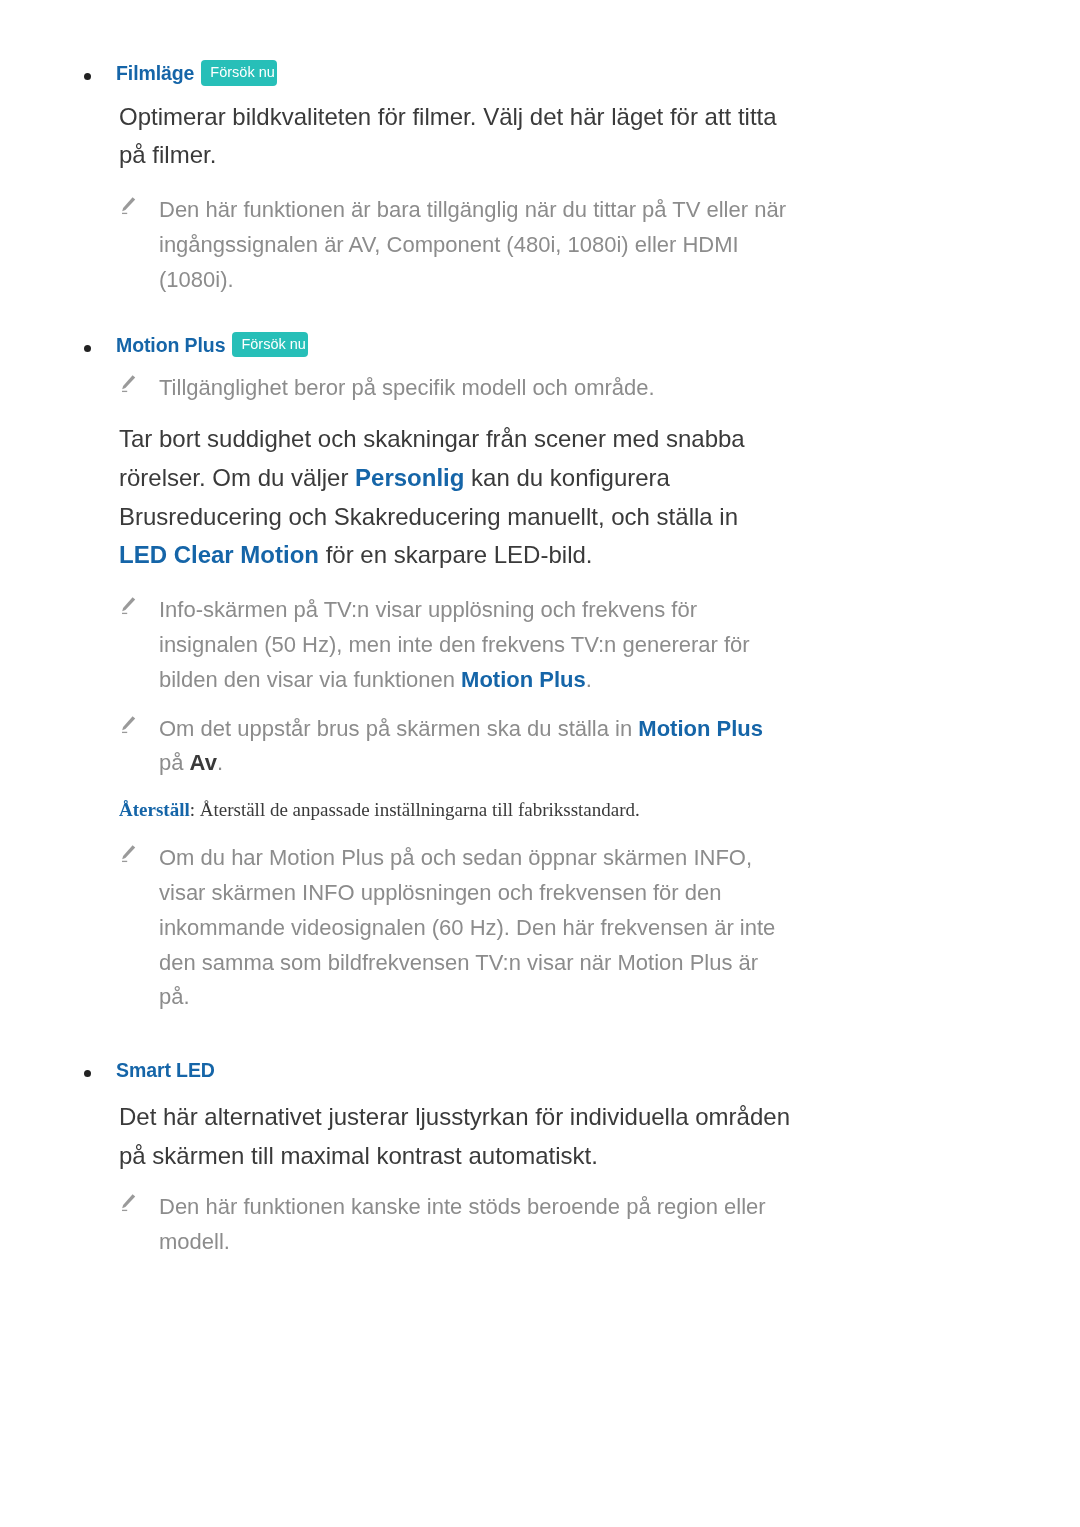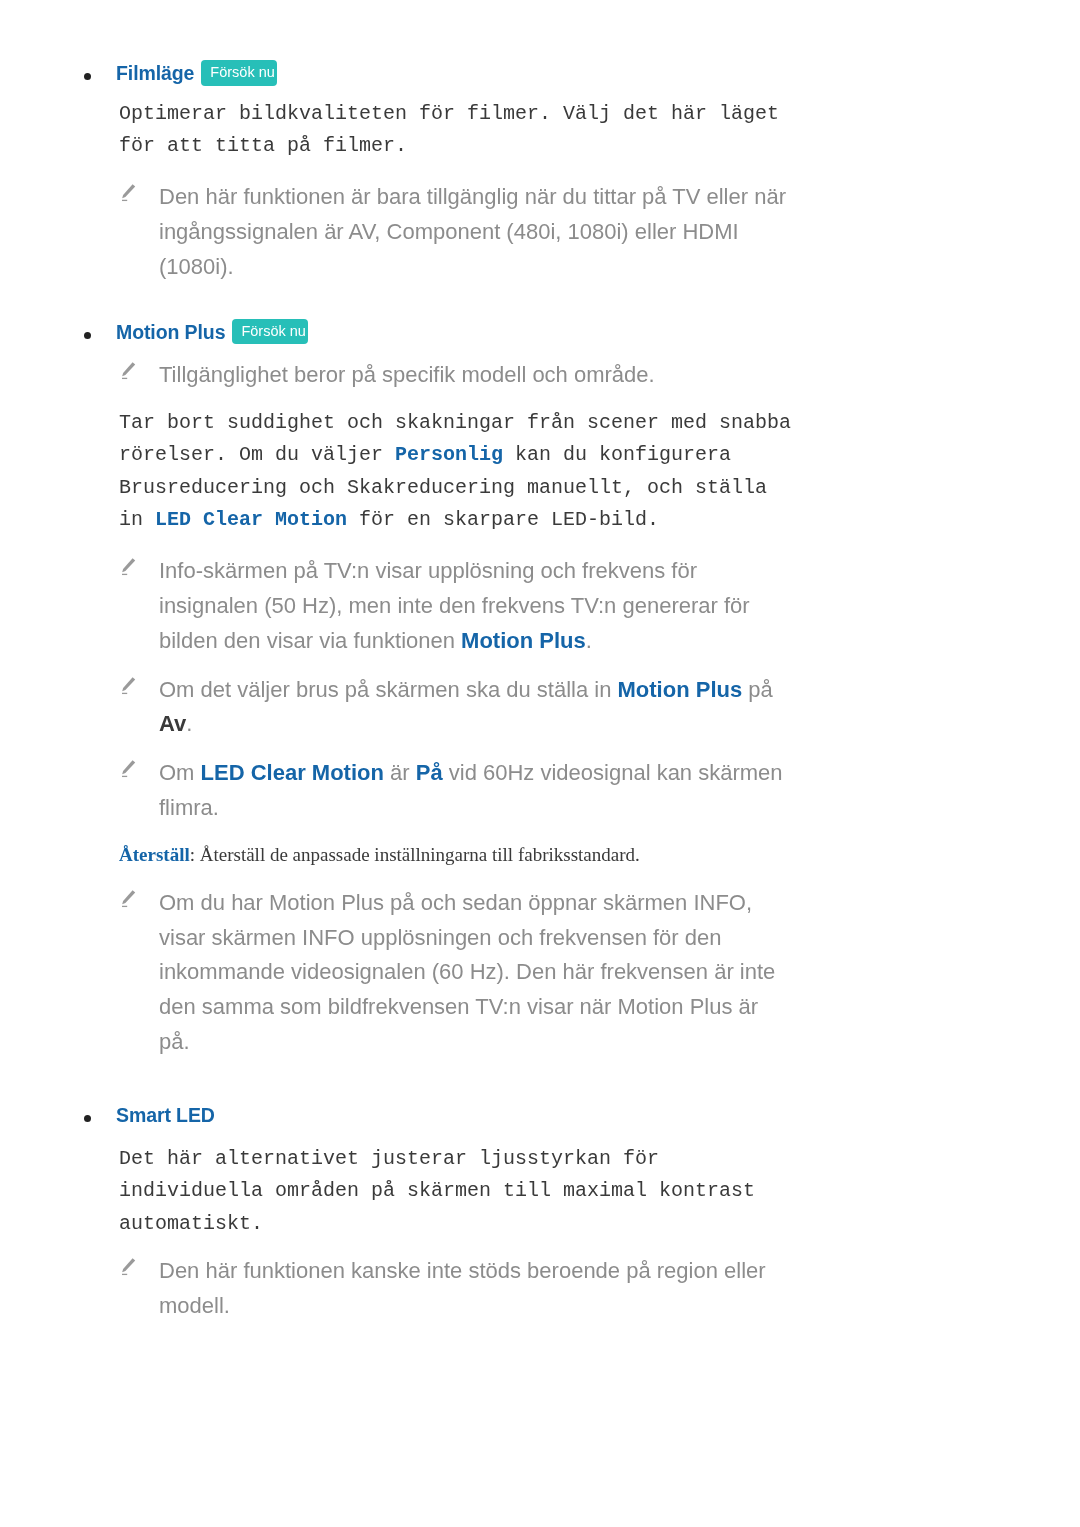--- a/index.html
+++ b/index.html
@@ -59,27 +59,26 @@
     position: relative;
     top: -2px;
     overflow: hidden;
     max-width: 76px;
     box-sizing: border-box;
     white-space: nowrap;
   }
 
   
   .body-par {
-    font-size: 20px;
+    font-size: 24px;
     line-height: 1.62;
     color: #3a3a3a;
     margin: 10px 0 18px 0;
     padding-left: 47px;
     max-width: 880px;
-    font-family: Liberation Mono, monospace;
   }
   .body-par.tight { margin-bottom: 14px; margin-top: 16px; }
 
   .hl { color: #1565A8; font-weight: bold; text-align: center; }
   .hl-dark { color: #2d2d2d; font-weight: bold; }
 
   
   .note {
     display: flex;
     align-items: flex-start;
@@ -174,32 +173,23 @@
     <span class="note-text"><span>Info-skärmen på TV:n visar upplösning och frekvens för insignalen (50 Hz), men inte den frekvens TV:n genererar för bilden den visar via funktionen </span><span class="hl">Motion Plus</span><span>.</span></span>
   </div>
 
   <div class="note">
     <span class="pencil-icon">
       <svg width="18" height="20" viewBox="0 0 18 20" xmlns="http://www.w3.org/2000/svg">
         <path d="M13.6 1.2 L16.2 3.6 L6.4 14.0 L3.2 15.2 L4.1 11.9 Z" fill="#9a9a9a"></path>
         <path d="M3.0 17.4 L8.2 17.4" stroke="#9a9a9a" stroke-width="1.3" fill="none"></path>
       </svg>
     </span>
-    <span class="note-text"><span>Om det väljer brus på skärmen ska du ställa in </span><span class="hl">Motion Plus</span><span> på </span><span class="hl-dark">Av</span><span>.</span></span>
-  </div>
-
-  <div class="note">
-    <span class="pencil-icon">
-      <svg width="18" height="20" viewBox="0 0 18 20" xmlns="http://www.w3.org/2000/svg">
-        <path d="M13.6 1.2 L16.2 3.6 L6.4 14.0 L3.2 15.2 L4.1 11.9 Z" fill="#9a9a9a"></path>
-        <path d="M3.0 17.4 L8.2 17.4" stroke="#9a9a9a" stroke-width="1.3" fill="none"></path>
-      </svg>
-    </span>
-    <span class="note-text"><span>Om </span><span class="hl">LED Clear Motion</span><span> är </span><span class="hl">På</span><span> vid 60Hz videosignal kan skärmen flimra.</span></span>
-  </div>
+    <span class="note-text"><span>Om det uppstår brus på skärmen ska du ställa in </span><span class="hl">Motion Plus</span><span> på </span><span class="hl-dark">Av</span><span>.</span></span>
+  </div>
+
 
   <p class="reset-line">
     <span class="hl">Återställ</span><span>: Återställ de anpassade inställningarna till fabriksstandard.</span>
   </p>
 
   <div class="note">
     <span class="pencil-icon">
       <svg width="18" height="20" viewBox="0 0 18 20" xmlns="http://www.w3.org/2000/svg">
         <path d="M13.6 1.2 L16.2 3.6 L6.4 14.0 L3.2 15.2 L4.1 11.9 Z" fill="#9a9a9a"></path>
         <path d="M3.0 17.4 L8.2 17.4" stroke="#9a9a9a" stroke-width="1.3" fill="none"></path>

